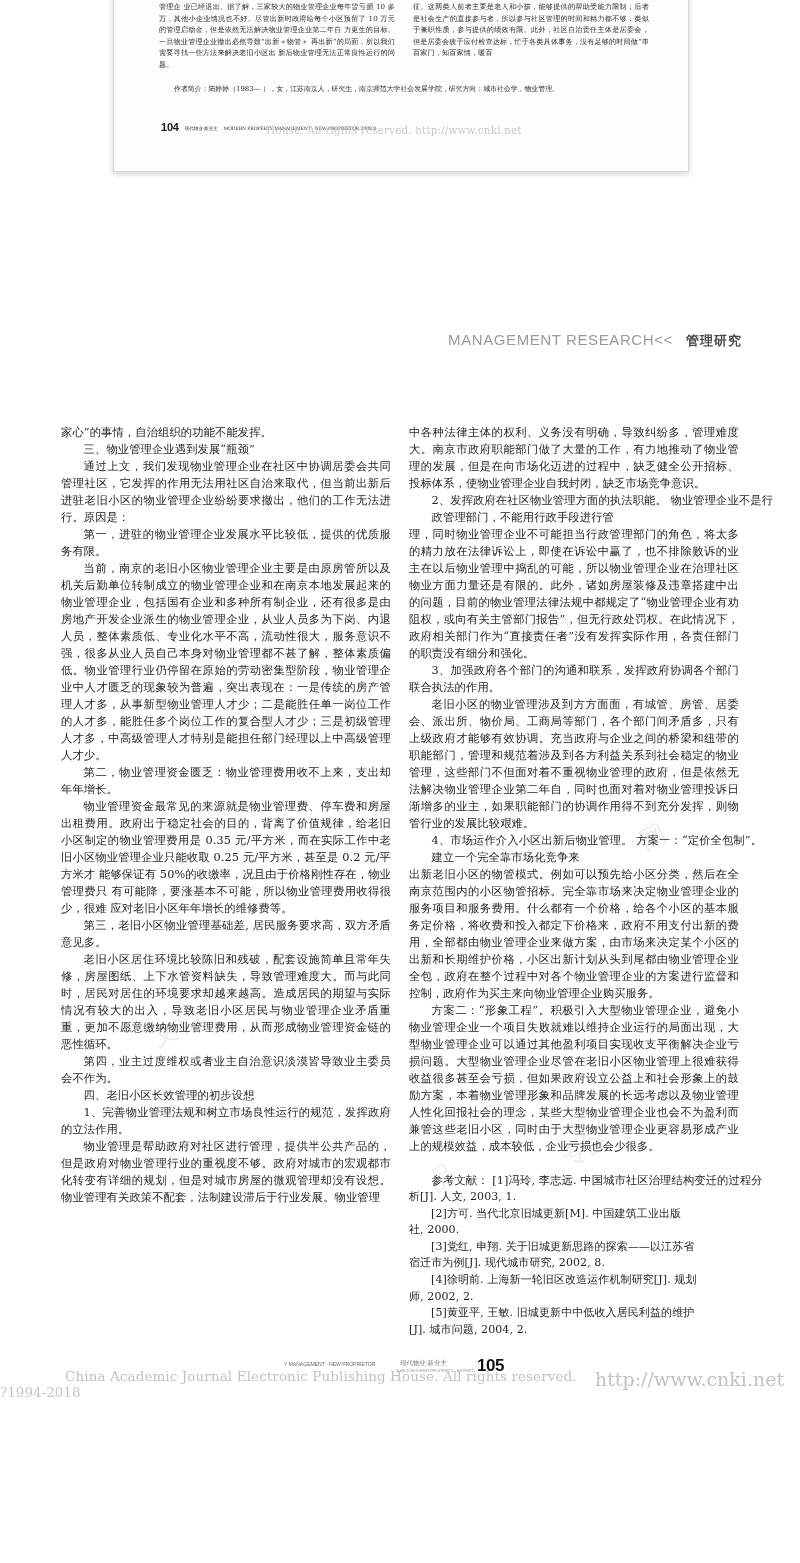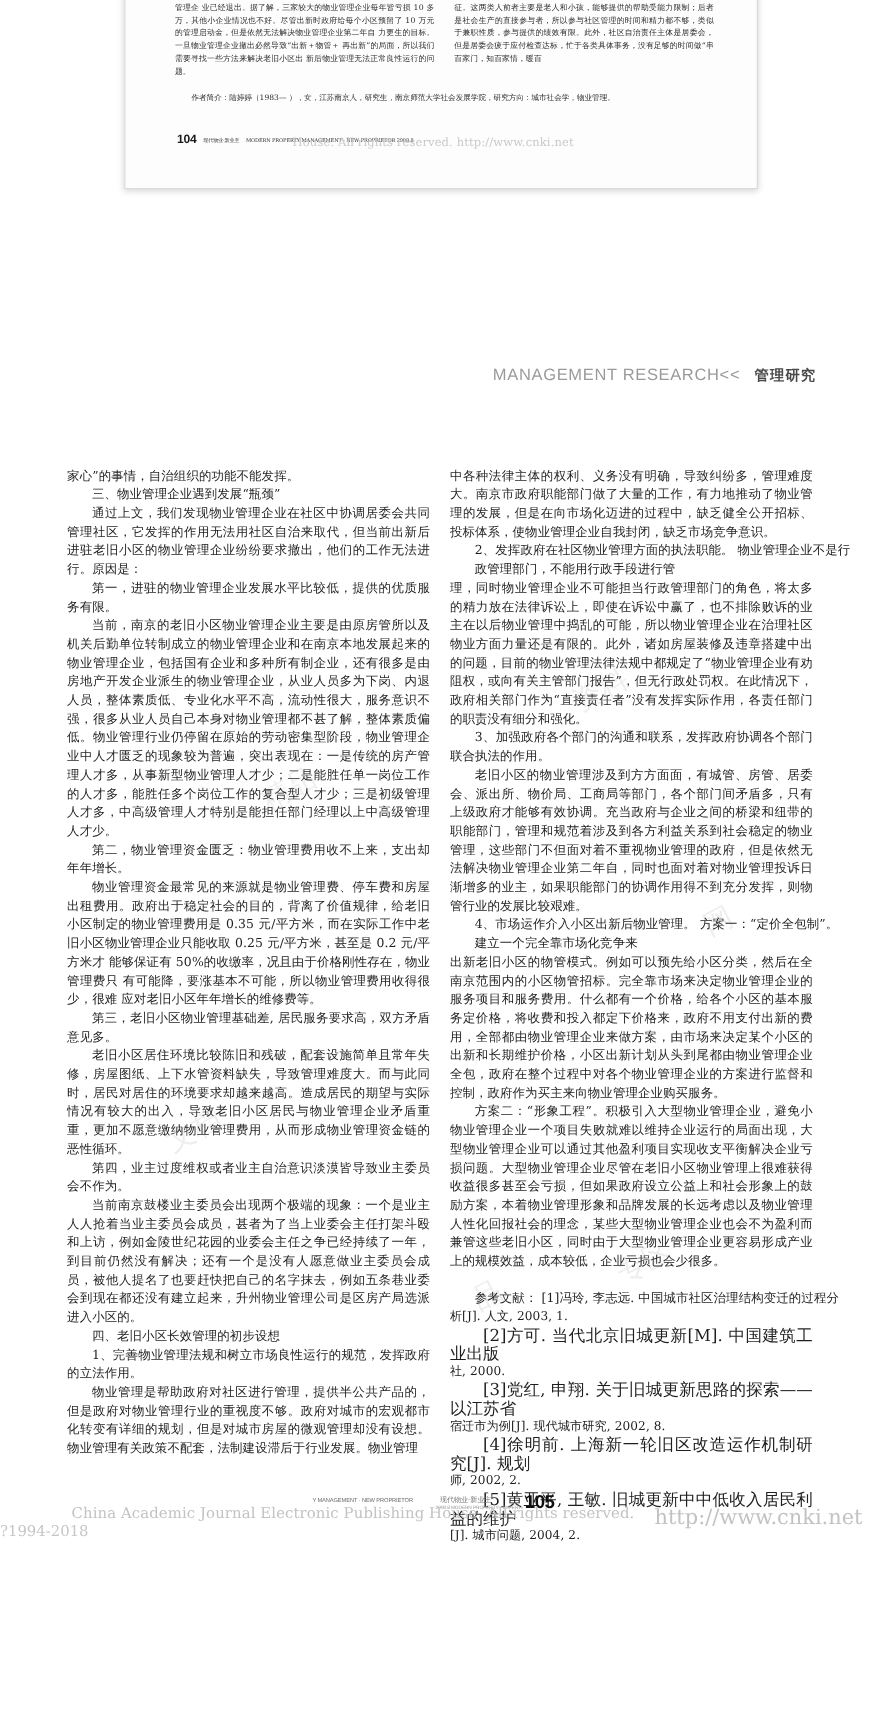--- a/index.html
+++ b/index.html
@@ -124,21 +124,21 @@
   .col p{ margin:0; }
   .ind{ text-indent:2em; }
   .nohang{ text-indent:0; }
   
   .offset-line{
     text-indent:2em;
     margin-left:0;
     white-space:nowrap;
     overflow:visible;
   }
-  .ref-item{ text-indent:2em; font-size:15px; line-height:16.6px; }
+  .ref-item{ text-indent:2em; font-size:11px; line-height:16.6px; }
   .ref-cont{ text-indent:0; font-size:11px; line-height:16.6px; }
 
   
   .ref-gap{ height:17px; }
 
   
   .footer{
     position:absolute;
     left:0; top:1352px;
     width:800px; height:80px;
@@ -260,21 +260,20 @@
     <p class="nohang">家心”的事情，自治组织的功能不能发挥。</p>
     <p class="ind">三、物业管理企业遇到发展“瓶颈”</p>
     <p class="ind">通过上文，我们发现物业管理企业在社区中协调居委会共同管理社区，它发挥的作用无法用社区自治来取代，但当前出新后进驻老旧小区的物业管理企业纷纷要求撤出，他们的工作无法进行。原因是：</p>
     <p class="ind">第一，进驻的物业管理企业发展水平比较低，提供的优质服务有限。</p>
     <p class="ind">当前，南京的老旧小区物业管理企业主要是由原房管所以及机关后勤单位转制成立的物业管理企业和在南京本地发展起来的物业管理企业，包括国有企业和多种所有制企业，还有很多是由房地产开发企业派生的物业管理企业，从业人员多为下岗、内退人员，整体素质低、专业化水平不高，流动性很大，服务意识不强，很多从业人员自己本身对物业管理都不甚了解，整体素质偏低。物业管理行业仍停留在原始的劳动密集型阶段，物业管理企业中人才匮乏的现象较为普遍，突出表现在：一是传统的房产管理人才多，从事新型物业管理人才少；二是能胜任单一岗位工作的人才多，能胜任多个岗位工作的复合型人才少；三是初级管理人才多，中高级管理人才特别是能担任部门经理以上中高级管理人才少。</p>
     <p class="ind">第二，物业管理资金匮乏：物业管理费用收不上来，支出却年年增长。</p>
     <p class="ind">物业管理资金最常见的来源就是物业管理费、停车费和房屋出租费用。政府出于稳定社会的目的，背离了价值规律，给老旧小区制定的物业管理费用是 0.35 元/平方米，而在实际工作中老旧小区物业管理企业只能收取 0.25 元/平方米，甚至是 0.2 元/平方米才 能够保证有 50%的收缴率，况且由于价格刚性存在，物业管理费只 有可能降，要涨基本不可能，所以物业管理费用收得很少，很难 应对老旧小区年年增长的维修费等。</p>
     <p class="ind">第三，老旧小区物业管理基础差, 居民服务要求高，双方矛盾意见多。</p>
     <p class="ind">老旧小区居住环境比较陈旧和残破，配套设施简单且常年失修，房屋图纸、上下水管资料缺失，导致管理难度大。而与此同时，居民对居住的环境要求却越来越高。造成居民的期望与实际情况有较大的出入，导致老旧小区居民与物业管理企业矛盾重重，更加不愿意缴纳物业管理费用，从而形成物业管理资金链的恶性循环。</p>
     <p class="ind">第四，业主过度维权或者业主自治意识淡漠皆导致业主委员会不作为。</p>
-    <p class="ind">当前南京鼓楼业主委员会出现两个极端的现象：一个是业主人人抢着当业主委员会成员，甚者为了当上业委会主任打架斗殴和上访，例如金陵世纪花园的业委会主任之争已经持续了一年，到目前仍然没有解决；还有一个是没有人愿意做业主委员会成员，被他人提名了也要赶快把自己的名字抹去，例如五条巷业委会到现在都还没有建立起来，升州物业管理公司是区房产局选派进入小区的。</p>
     <p class="ind">四、老旧小区长效管理的初步设想</p>
     <p class="ind">1、完善物业管理法规和树立市场良性运行的规范，发挥政府的立法作用。</p>
     <p class="ind">物业管理是帮助政府对社区进行管理，提供半公共产品的，但是政府对物业管理行业的重视度不够。政府对城市的宏观都市化转变有详细的规划，但是对城市房屋的微观管理却没有设想。物业管理有关政策不配套，法制建设滞后于行业发展。物业管理</p>
   </div>
 
   <div class="col">
     <p class="nohang">中各种法律主体的权利、义务没有明确，导致纠纷多，管理难度大。南京市政府职能部门做了大量的工作，有力地推动了物业管理的发展，但是在向市场化迈进的过程中，缺乏健全公开招标、投标体系，使物业管理企业自我封闭，缺乏市场竞争意识。</p>
 
     <p class="offset-line">2、发挥政府在社区物业管理方面的执法职能。 物业管理企业不是行</p>
     <p class="offset-line">政管理部门，不能用行政手段进行管</p>

